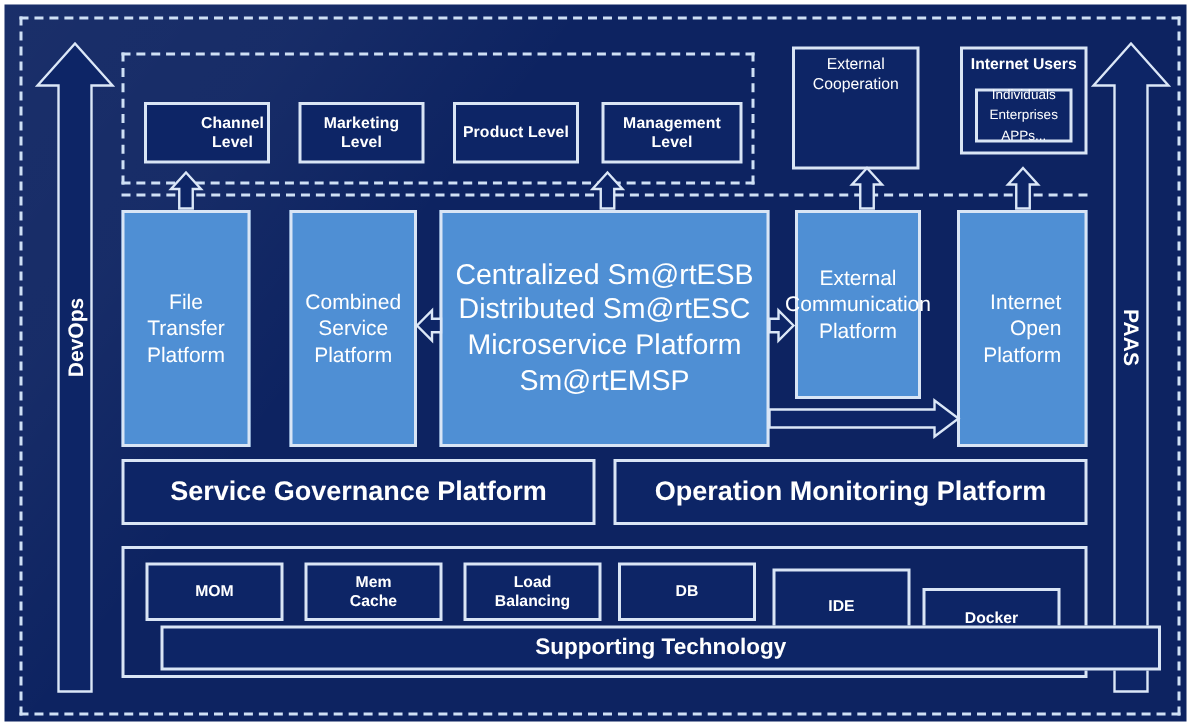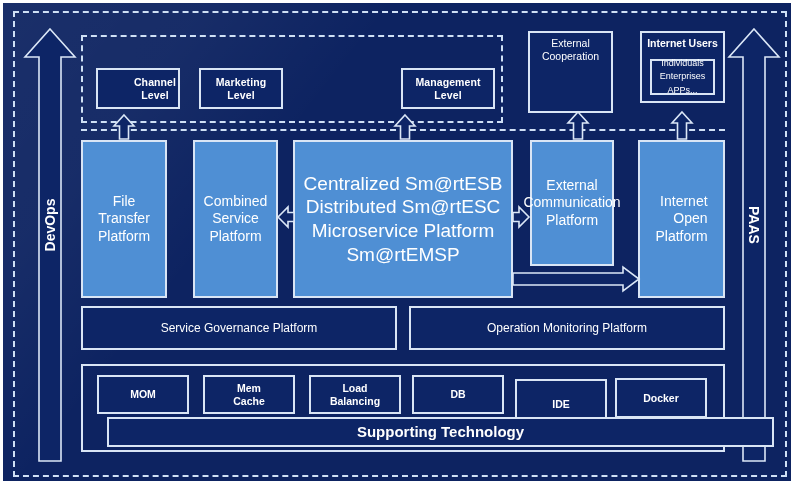--- a/index.html
+++ b/index.html
@@ -41,21 +41,21 @@
     background:#4f8fd4;
     display:flex;align-items:center;justify-content:center;
     text-align:center;
     line-height:1.25;
     color:#ffffff;
   }
 
   .lvl{font-size:10.5px;font-weight:bold;letter-spacing:.1px;}
   .plat{font-size:14px;font-weight:400;}
   .plat-wide{font-size:19px;font-weight:400;}
-  .gov{font-size:12px;font-weight:400;}
+  .gov{font-size:18px;font-weight:700;}
   .tech{font-size:10.5px;font-weight:bold;}
   .supt{font-size:15px;font-weight:bold;}
 
   
   .dash-group{
     position:absolute;
     box-sizing:border-box;
     border:2px dashed #cfe0f5;
   }
   .dash-hline{
@@ -110,20 +110,23 @@
   </svg>
   <div class="side-label" style="left:751px;top:222px;transform:translate(-50%,-50%) rotate(90deg);">PAAS</div>
 
   <div class="dash-group" style="left:78px;top:32px;width:422px;height:88px;"></div>
 
   <div class="nbox lvl" style="left:93px;top:65px;width:84px;height:41px;padding-left:34px;">
     <span>Channel Level</span>
   </div>
   <div class="nbox lvl" style="left:196px;top:65px;width:84px;height:41px;">
     <span>Marketing Level</span>
+  </div>
+  <div class="nbox lvl" style="left:299px;top:65px;width:84px;height:41px;">
+    <span>Product Level</span>
   </div>
   <div class="nbox lvl" style="left:398px;top:65px;width:94px;height:41px;">
     <span>Management Level</span>
   </div>
 
   <div class="cloudbox" style="left:525px;top:28px;width:85px;height:82px;">
     <div class="cloud-title" style="white-space:pre-line;">External
 Cooperation</div>
   </div>
 
@@ -190,19 +193,19 @@
 
   <div class="nbox" style="left:78px;top:361px;width:644px;height:88px;background:transparent;"></div>
 
   <div class="nbox tech" style="left:94px;top:372px;width:92px;height:39px;white-space:pre-line;">MOM</div>
   <div class="nbox tech" style="left:200px;top:372px;width:92px;height:39px;white-space:pre-line;">Mem
 Cache</div>
   <div class="nbox tech" style="left:306px;top:372px;width:92px;height:39px;white-space:pre-line;">Load
 Balancing</div>
   <div class="nbox tech" style="left:409px;top:372px;width:92px;height:39px;white-space:pre-line;">DB</div>
   <div class="nbox tech" style="left:512px;top:376px;width:92px;height:50px;white-space:pre-line;">IDE</div>
-  <div class="nbox tech" style="left:612px;top:375px;width:92px;height:40px;white-space:pre-line;">Docker</div>
+  <div class="nbox tech" style="left:612px;top:389px;width:92px;height:40px;white-space:pre-line;">Docker</div>
 
   <div class="nbox supt" style="left:104px;top:414px;width:667px;height:30px;">
     <span>Supporting Technology</span>
   </div>
 
 </div>
 
 </body></html>

